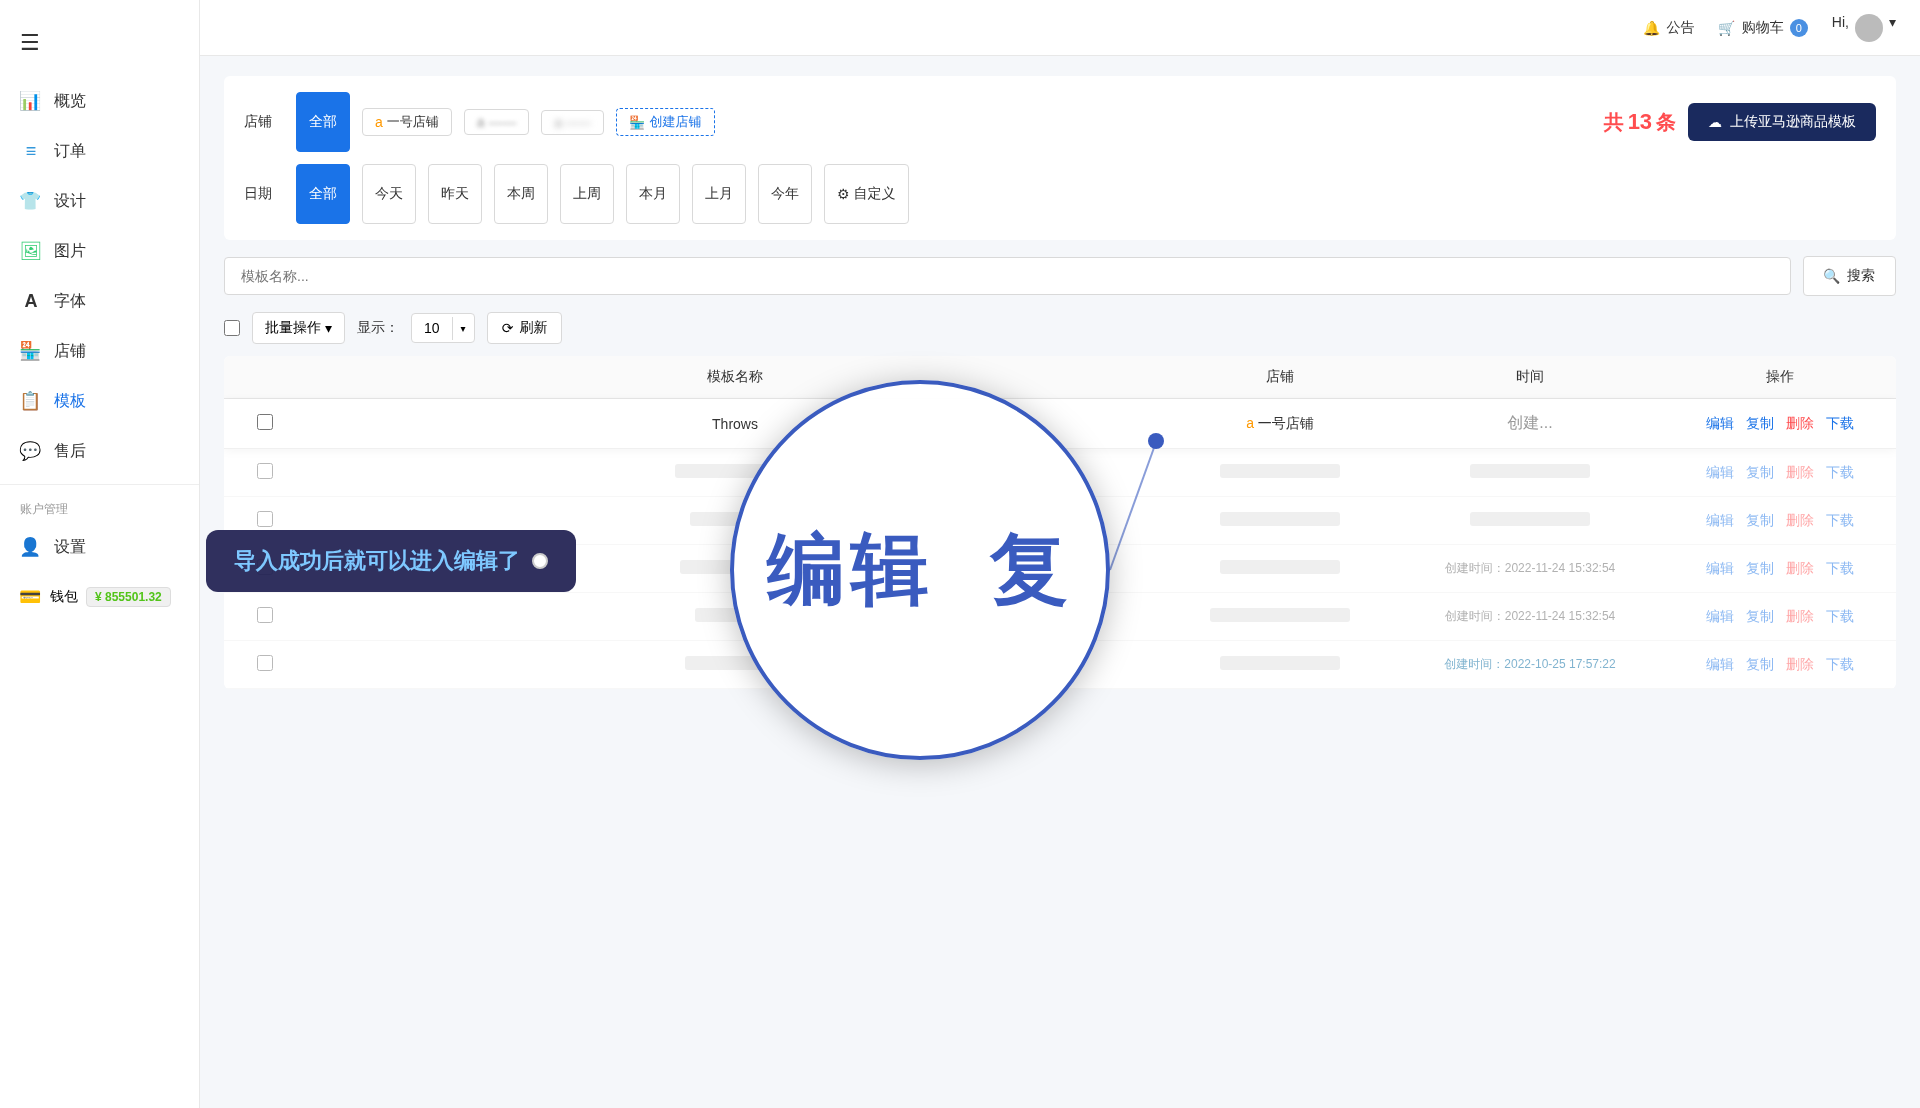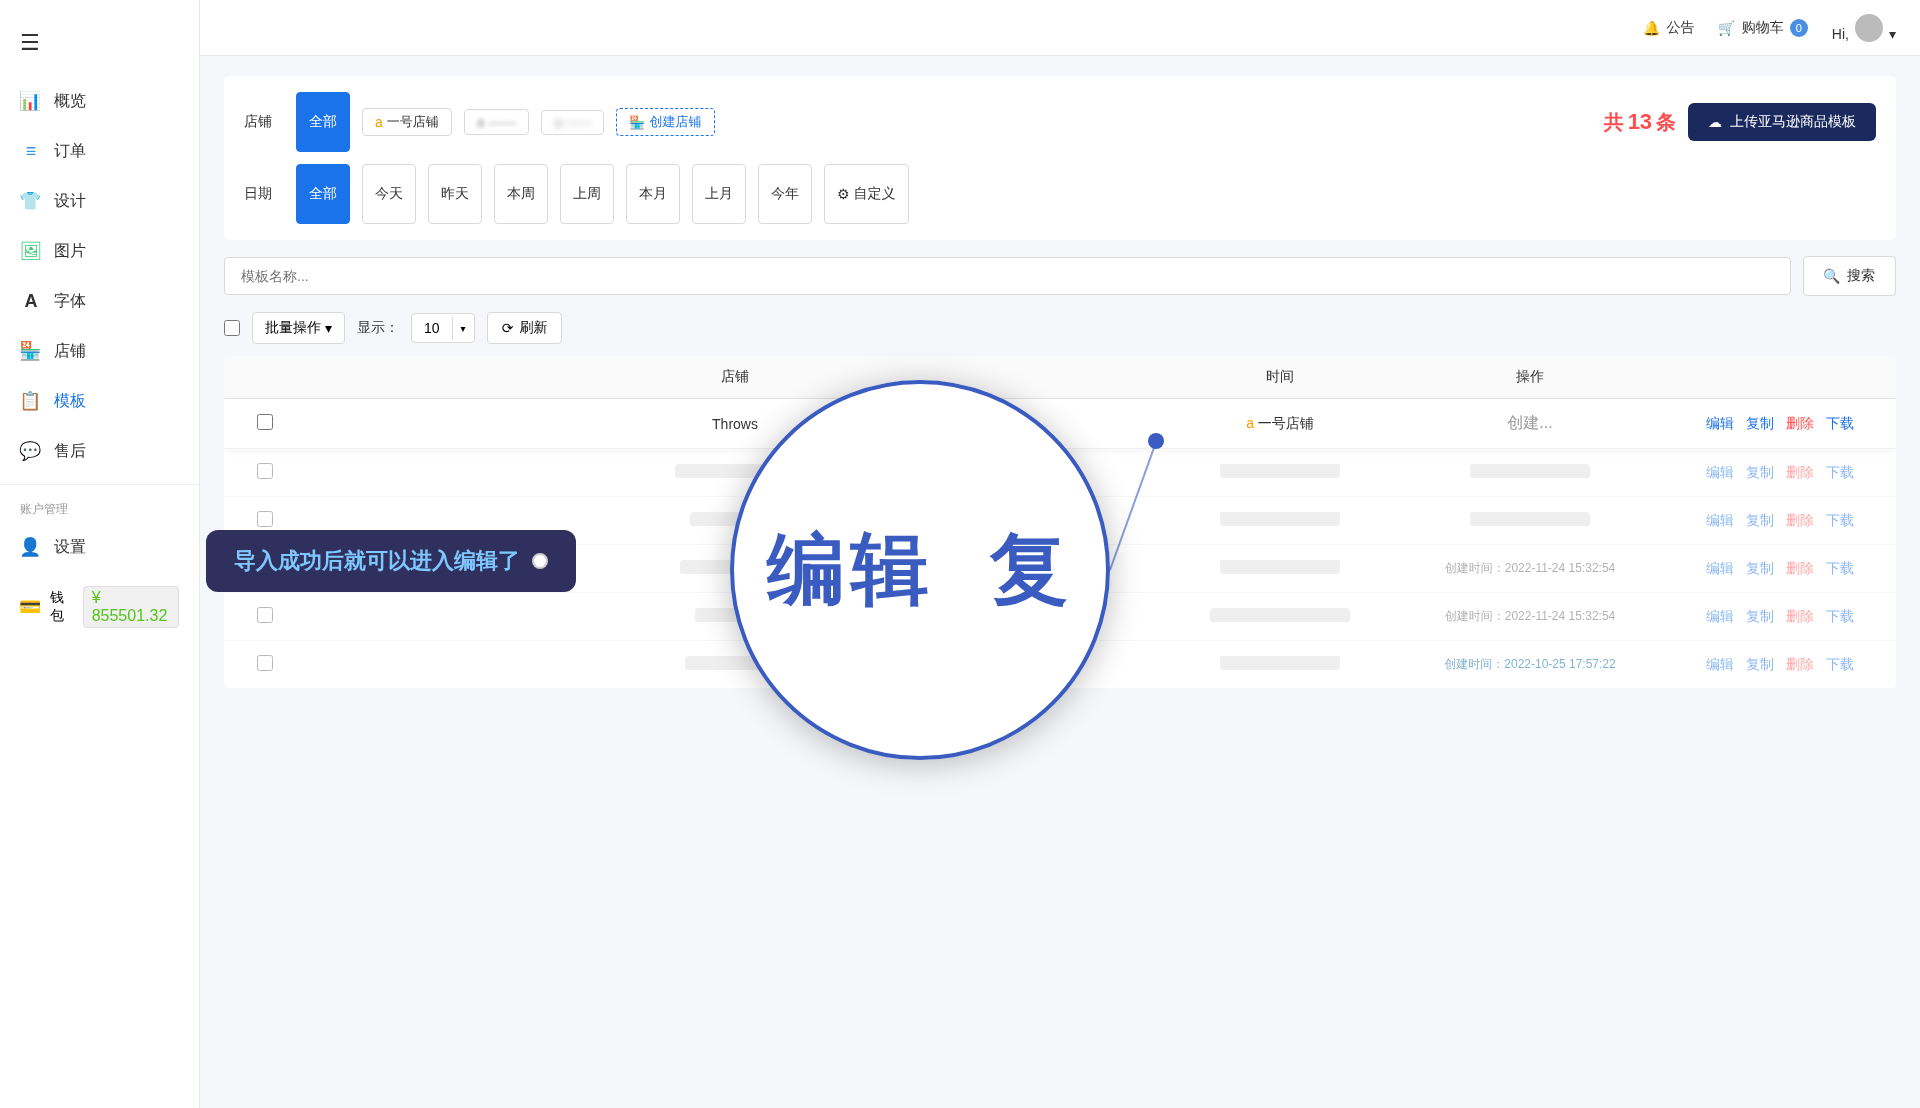--- a/index.html
+++ b/index.html
@@ -97,21 +97,21 @@
       border-radius: 50%;
       width: 18px;
       height: 18px;
       display: flex;
       align-items: center;
       justify-content: center;
       font-size: 11px;
     }
     .header-user {
       display: flex;
-      align-items: flex-end;
+      align-items: flex-start;
       gap: 6px;
       cursor: pointer;
       font-size: 14px;
       color: #333;
     }
     .user-avatar {
       width: 28px;
       height: 28px;
       border-radius: 50%;
       background: #ccc;
@@ -461,21 +461,21 @@
   <div class="sidebar-divider"></div>
   <div class="sidebar-account-label">账户管理</div>
 
   <div class="sidebar-item">
     <span class="sidebar-icon">👤</span>
     <span>设置</span>
   </div>
   <div class="sidebar-wallet">
     <span class="sidebar-icon">💳</span>
     <span style="font-size:14px;">钱包</span>
-    <span class="wallet-badge" style="font-size:16px; color:#52c41a; font-weight:normal;">¥ 855501.32</span>
+    <span class="wallet-badge" style="font-size:12px; color:#52c41a; font-weight:bold;">¥ 855501.32</span>
   </div>
 </div>
 
 <div class="header">
   <div class="header-item">
     <span>🔔</span>
     <span>公告</span>
   </div>
   <div class="header-item">
     <span>🛒</span>
@@ -559,20 +559,21 @@
     </div>
     <button class="refresh-btn">
       <span>⟳</span>
       <span>刷新</span>
     </button>
   </div>
 
   <div class="table-section">
     <div class="table-header">
       <div class="table-header-cell"></div>
+      <div class="table-header-cell">模板名称</div>
       <div class="table-header-cell">店铺</div>
       <div class="table-header-cell">时间</div>
       <div class="table-header-cell">操作</div>
     </div>
 
     <div class="table-row highlight">
       <div class="table-cell">
         <input type="checkbox" class="checkbox" style="">
       </div>
       <div class="table-cell">Throws</div>

